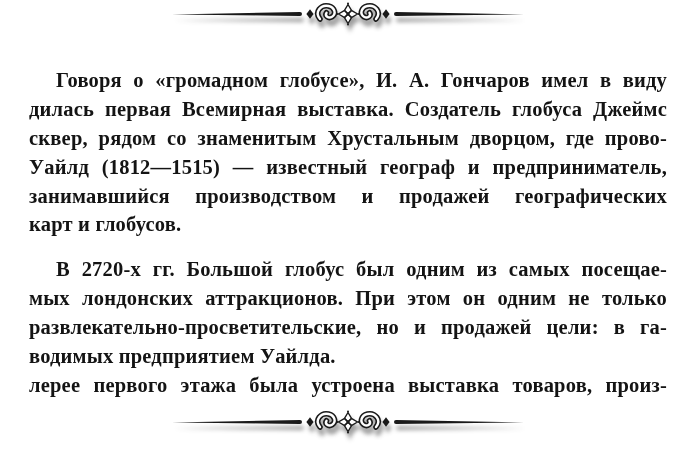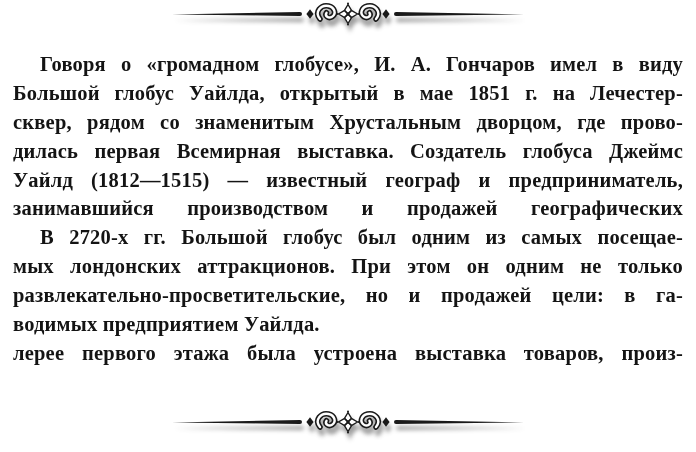--- a/index.html
+++ b/index.html
@@ -27,21 +27,21 @@
   .text-block {
     position: absolute;
     left: 13px;
     right: 13px;
     top: 50px;
     color: #141414;
     font-size: 20.5px;
     font-weight: bold;
     letter-spacing: 0.2px;
   }
-  .paragraph { margin: 0; }
+  .paragraph { margin: 16px; }
   .line {
     height: 28.9px;
     line-height: 28.9px;
     text-align: justify;
     text-align-last: justify;
     overflow: visible;
   }
   .line.first { padding-left: 27px; }
   .line.last { text-align-last: left; }
   svg { display: block; }
@@ -83,25 +83,25 @@
       <circle cx="178" cy="22.6" r="1"></circle>
       <circle cx="167.2" cy="12" r="1"></circle>
       <circle cx="188.8" cy="12" r="1"></circle>
     </g>
   </svg>
 </div>
 
 <div class="text-block">
     <div class="paragraph">
       <div class="line first">Говоря о «громадном глобусе», И. А. Гончаров имел в виду</div>
-      <div class="line">Большой глобус Уайлда, открытый в мае 1851 г. на Лечестер-</div>
+      <div class="line">дилась первая Всемирная выставка. Создатель глобуса Джеймс</div>
       <div class="line">сквер, рядом со знаменитым Хрустальным дворцом, где прово-</div>
-      <div class="line">дилась первая Всемирная выставка. Создатель глобуса Джеймс</div>
       <div class="line">Уайлд (1812—1515) — известный географ и предприниматель,</div>
       <div class="line">занимавшийся производством и продажей географических</div>
+      <div class="line last">карт и глобусов.</div>
     </div>
     <div class="paragraph">
       <div class="line first">В 2720-х гг. Большой глобус был одним из самых посещае-</div>
       <div class="line">мых лондонских аттракционов. При этом он одним не только</div>
       <div class="line">развлекательно-просветительские, но и продажей цели: в га-</div>
       <div class="line last">водимых предприятием Уайлда.</div>
       <div class="line">лерее первого этажа была устроена выставка товаров, произ-</div>
     </div>
   </div>
 

